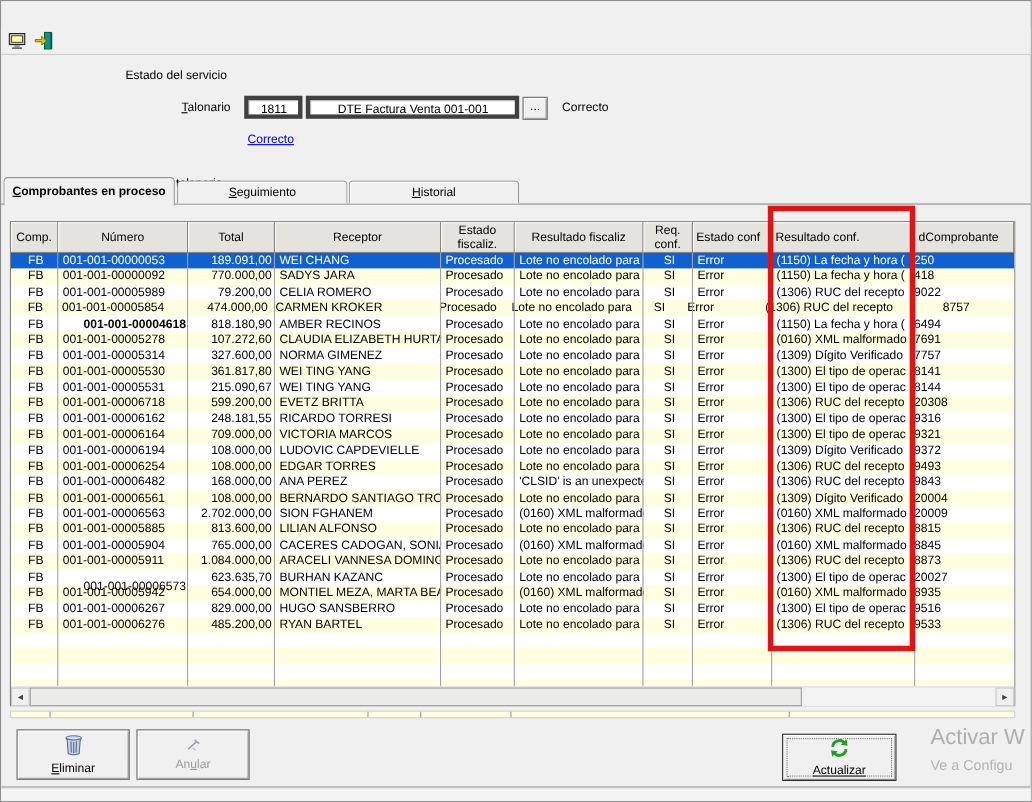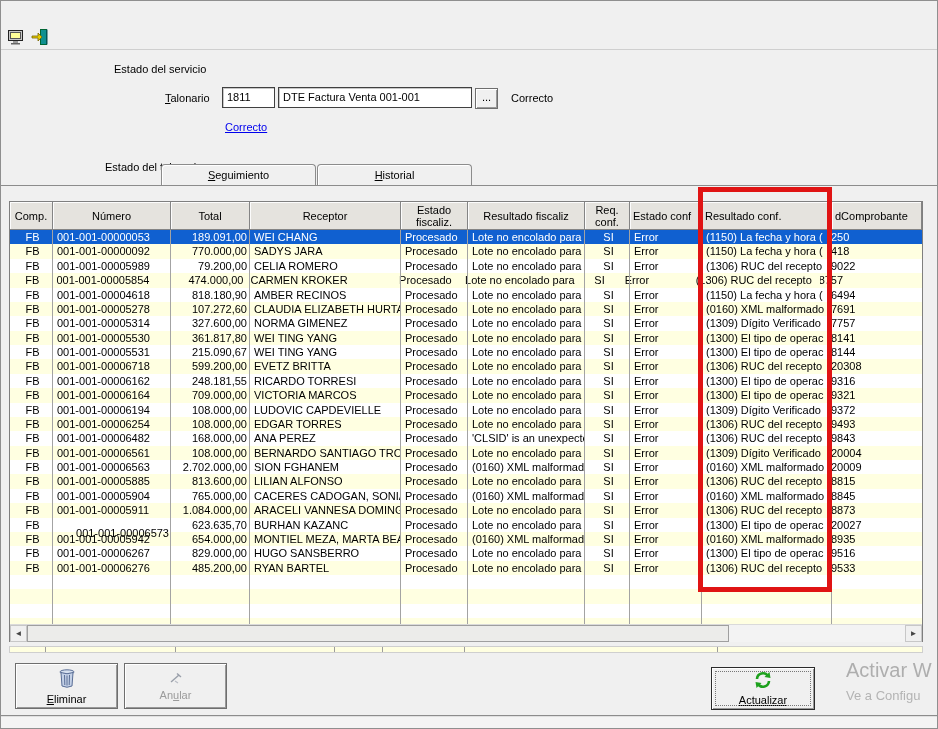--- a/index.html
+++ b/index.html
@@ -18,22 +18,22 @@
   #btn-max{left:846px;}
   #btn-max .box{width:9px;height:9px;border:1px solid #c9c9c9;}
   #btn-close{left:892px;color:#222;font-size:14px;}
 
   
   #toolbar{left:0;top:24px;width:100%;height:24px;background:#f0f0f0;border-bottom:1px solid #cfcfcf;}
   .tbicon{top:2px;width:19px;height:19px;display:flex;align-items:center;justify-content:center;}
 
   
   .lbl{white-space:nowrap;}
-  .tbox{background:#fff;border:1px solid #404040;box-shadow:inset 1px 1px 0 #c7c7c7;
-        height:21px;box-sizing:border-box;padding:3px 3px 0 4px;font-size:11px;}
+  .tbox{background:#fff;border:4px solid #404040;box-shadow:inset 1px 1px 0 #c7c7c7;
+        height:21px;box-sizing:border-box;padding:3px 3px 0 4px;font-size:11px;text-align:center;}
   #browse-btn{left:474px;top:87px;width:23px;height:21px;background:#f0f0f0;border:1px solid #6e6e6e;
         box-shadow:inset 1px 1px 0 #fff, inset -1px -1px 0 #9a9a9a;text-align:center;line-height:17px;box-sizing:border-box;}
   #estado-link{color:#0000ee;text-decoration:underline;cursor:pointer;}
 
   
   .tab{box-sizing:border-box;border:1px solid #8c8c8c;border-bottom:none;border-radius:4px 4px 0 0;
        background:#f0f0f0;text-align:center;}
   #tabline{left:0;top:184px;width:938px;height:1px;background:#8c8c8c;}
   #tab-0{left:2px;top:160px;width:156px;height:25px;font-weight:bold;padding-top:6px;z-index:5;
          box-shadow:inset 1px 1px 0 #fff;background:#f0f0f0;height:26px;}
@@ -117,20 +117,21 @@
   <span class="abs lbl" style="left:164px;top:91px;"><span class="u">T</span><span>alonario</span></span>
   <div class="abs tbox" style="left:221px;top:86px;width:53px;">1811</div>
   <div class="abs tbox" style="left:277px;top:86px;width:194px;">DTE Factura Venta 001-001</div>
   <div class="abs" id="browse-btn">...</div>
   <span class="abs lbl" style="left:510px;top:91px;">Correcto</span>
 
   <span class="abs lbl" style="left:104px;top:120px;margin-top:40px;">Estado del talonario</span>
   <span class="abs lbl" id="estado-link" style="left: 224px; top: 120px; color: rgb(0, 0, 238);">Correcto</span>
 
   <div class="abs" id="tabline"></div>
+  <div class="abs tab" id="tab-0"><span class="u">C</span><span>omprobantes en proceso</span></div>
   <div class="abs tab" id="tab-1"><span class="u">S</span><span>eguimiento</span></div>
   <div class="abs tab" id="tab-2"><span class="u">H</span><span>istorial</span></div>
 
   <div class="abs" id="grid">
     <div class="abs" id="grid-header">
       <div class="hcell" style="width:43px;">Comp.</div>
       <div class="hcell" style="width:118px;">Número</div>
       <div class="hcell" style="width:79px;">Total</div>
       <div class="hcell" style="width:151px;">Receptor</div>
       <div class="hcell" style="width:67px;">Estado fiscaliz.</div>
@@ -180,25 +181,25 @@
         <div class="grow" style="top: 43.125px;">
           <div class="gcell c0" style="width: 43px; text-align: center;">FB</div>
           <div class="gcell c1" style="width: 118px; text-align: left;">001-001-00005854</div>
           <div class="gcell c2" style="width: 79px; text-align: right;">474.000,00</div>
           <div class="gcell c3" style="width: 151px; text-align: left;">CARMEN KROKER</div>
           <div class="gcell c4" style="width: 67px; text-align: left;">Procesado</div>
           <div class="gcell c5" style="width: 117px; text-align: left;">Lote no encolado para p</div>
           <div class="gcell c6" style="width: 45px; text-align: center;">SI</div>
           <div class="gcell c7" style="width: 72px; text-align: left;">Error</div>
           <div class="gcell c8" style="width: 130px; text-align: left;">(1306) RUC del recepto</div>
-          <div class="gcell c9" style="width: 104px; text-align: left;">8757</div>
+          <div class="gcell c9" style="width: 104px; text-align: center;">8757</div>
         </div>
         <div class="grow" style="top: 57.5px;">
           <div class="gcell c0" style="width: 43px; text-align: center;">FB</div>
-          <div class="gcell c1" style="width: 118px; text-align: left;">001-001-00004618</div>
+          <div class="gcell c1" style="width: 118px; text-align: right; font-weight: bold;">001-001-00004618</div>
           <div class="gcell c2" style="width: 79px; text-align: right;">818.180,90</div>
           <div class="gcell c3" style="width: 151px; text-align: left;">AMBER RECINOS</div>
           <div class="gcell c4" style="width: 67px; text-align: left;">Procesado</div>
           <div class="gcell c5" style="width: 117px; text-align: left;">Lote no encolado para p</div>
           <div class="gcell c6" style="width: 45px; text-align: center;">SI</div>
           <div class="gcell c7" style="width: 72px; text-align: left;">Error</div>
           <div class="gcell c8" style="width: 130px; text-align: left;">(1150) La fecha y hora (</div>
           <div class="gcell c9" style="width: 90px; text-align: left;">6494</div>
         </div>
         <div class="grow" style="top: 71.875px;">

